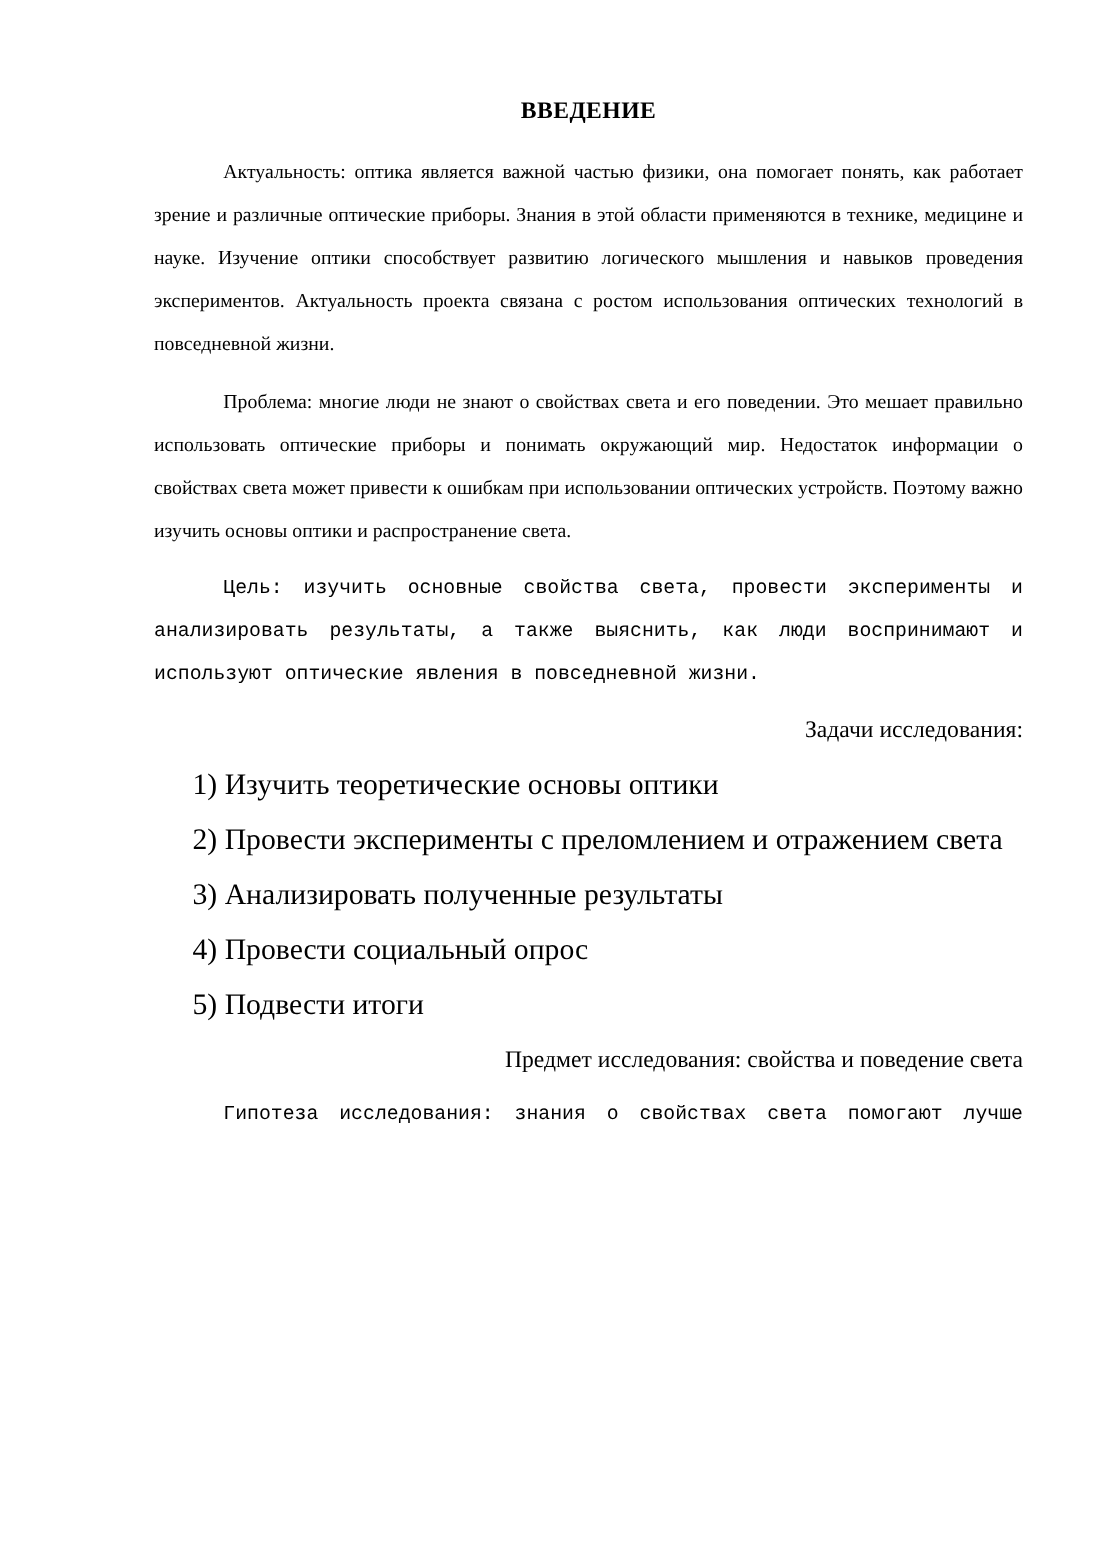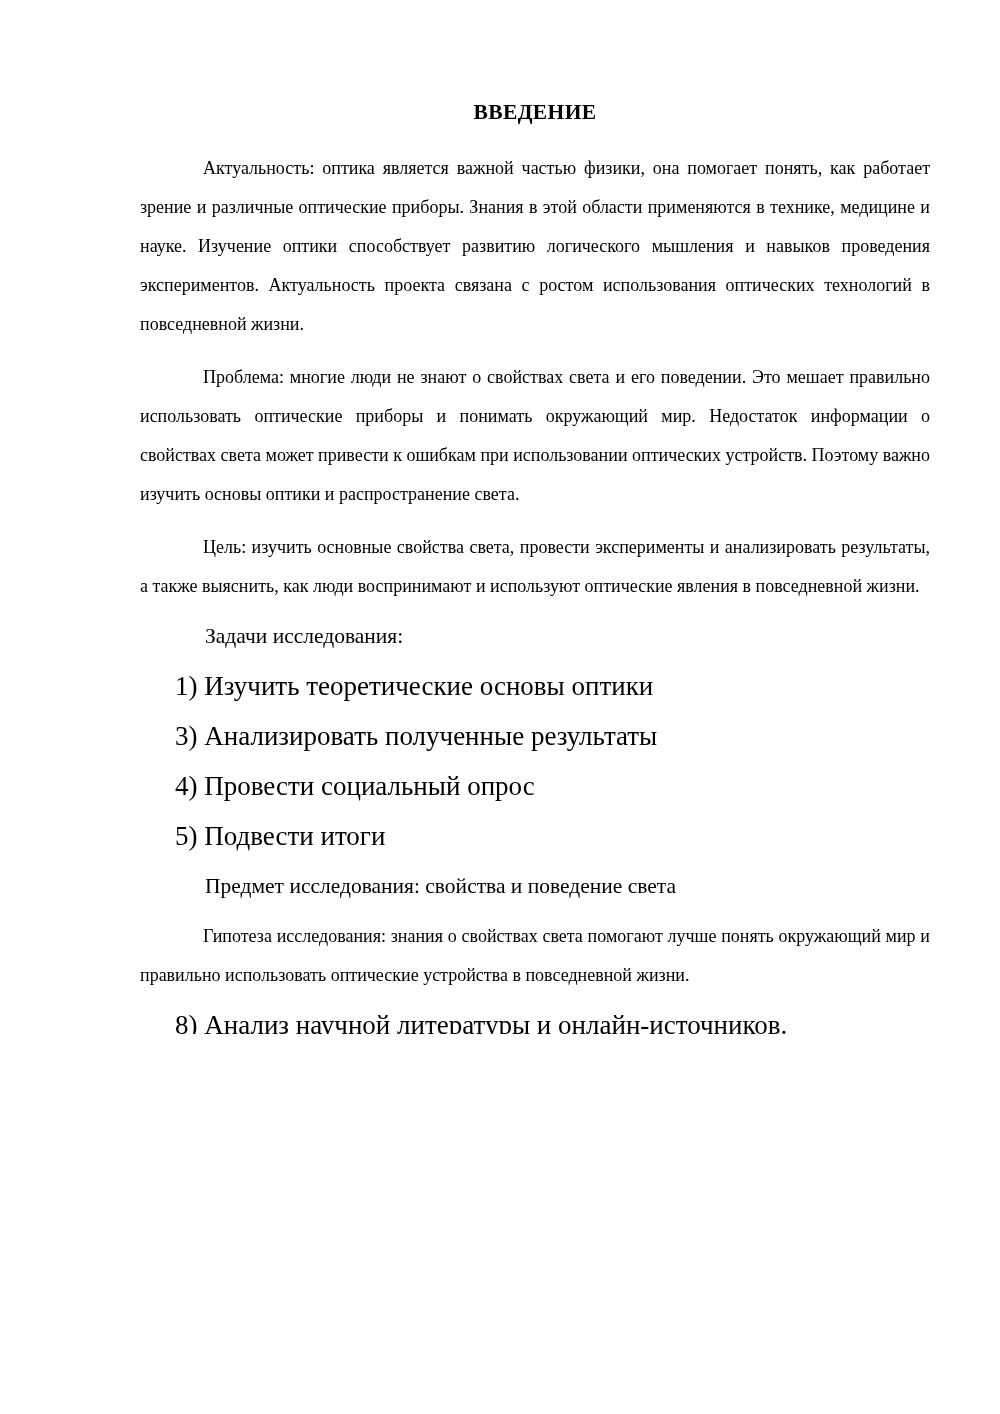--- a/index.html
+++ b/index.html
@@ -9,21 +9,21 @@
     background: #ffffff;
   }
   body {
     font-family: "Liberation Serif", "DejaVu Serif", serif;
     color: #000000;
   }
   .page {
     position: relative;
     width: 1000px;
     height: 1022px;
-    margin: 12px auto;
+    margin: 0 auto;
     background: #ffffff;
     box-sizing: border-box;
     overflow: hidden;
   }
   .content {
     position: absolute;
     left: 140px;
     top: 88px;
     width: 790px;
   }
@@ -39,25 +39,26 @@
     font-size: 18px;
     line-height: 39px;
     text-align: justify;
     text-justify: inter-word;
     text-indent: 63px;
     margin: 0 0 14px 0;
     hyphens: none;
   }
   p.body-par.tight {
     margin-bottom: 11px;
+    font-family: Liberation Mono, monospace;
   }
   p.lead-line {
     font-size: 21.5px;
     line-height: 39px;
-    text-align: left;
+    text-align: right;
     text-indent: 0;
     margin: 0 0 11px 0;
     padding-left: 65px;
   }
   p.list-item {
     font-size: 27px;
     line-height: 39px;
     text-align: left;
     text-indent: 0;
     margin: 0 0 11px 0;
@@ -85,20 +86,21 @@
 
     <p class="body-par">Актуальность: оптика является важной частью физики, она помогает понять, как работает зрение и различные оптические приборы. Знания в этой области применяются в технике, медицине и науке. Изучение оптики способствует развитию логического мышления и навыков проведения экспериментов. Актуальность проекта связана с ростом использования оптических технологий в повседневной жизни.</p>
 
     <p class="body-par">Проблема: многие люди не знают о свойствах света и его поведении. Это мешает правильно использовать оптические приборы и понимать окружающий мир. Недостаток информации о свойствах света может привести к ошибкам при использовании оптических устройств. Поэтому важно изучить основы оптики и распространение света.</p>
 
     <p class="body-par tight">Цель: изучить основные свойства света, провести эксперименты и анализировать результаты, а также выяснить, как люди воспринимают и используют оптические явления в повседневной жизни.</p>
 
     <p class="lead-line">Задачи исследования:</p>
 
     <p class="list-item">1) Изучить теоретические основы оптики</p>
+    <p class="list-item">2) Провести эксперименты с преломлением и отражением света</p>
     <p class="list-item">3) Анализировать полученные результаты</p>
     <p class="list-item">4) Провести социальный опрос</p>
     <p class="list-item">5) Подвести итоги</p>
 
 
     <p class="lead-line">Предмет исследования: свойства и поведение света</p>
 
     <p class="body-par tight">Гипотеза исследования: знания о свойствах света помогают лучше понять окружающий мир и правильно использовать оптические устройства в повседневной жизни.</p>
 
 

